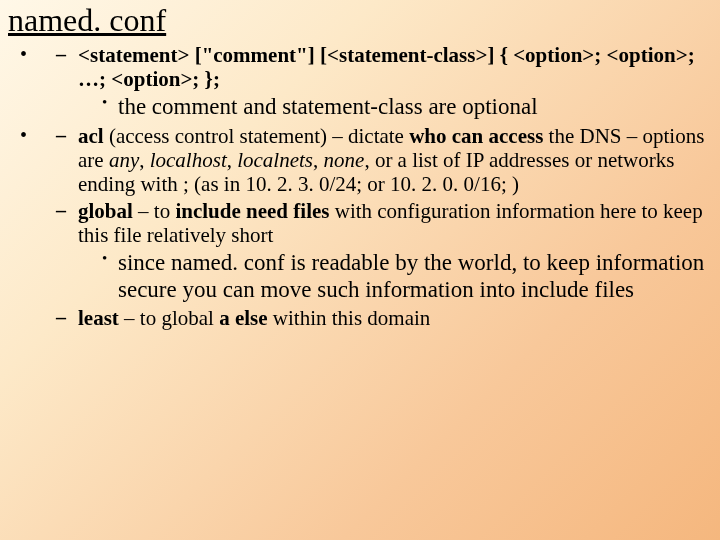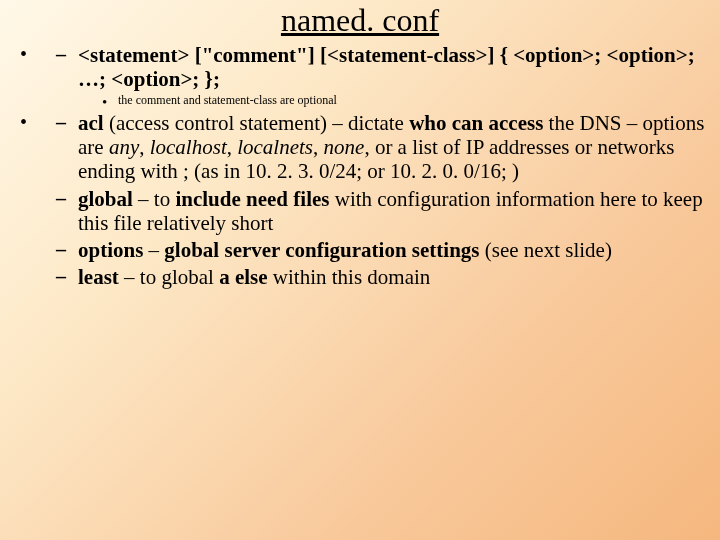--- a/index.html
+++ b/index.html
@@ -6,39 +6,39 @@
   body {
     width: 720px;
     height: 540px;
     background: linear-gradient(135deg, #fff8e8 0%, #fde9c8 30%, #f8c89a 70%, #f5b77e 100%);
     font-family: "Times New Roman", Times, serif;
     color: #000;
     overflow: hidden;
     padding: 0 8px;
   }
   .title {
-    text-align: center;
+    text-align: left;
     font-size: 32px;
     font-weight: normal;
     margin-top: 2px;
     margin-bottom: 4px;
     text-decoration: underline;
   }
   .content { font-size: 21px; line-height: 1.15; }
   ul.level1 { list-style: none; padding-left: 8px; }
   ul.level1 > li { position: relative; padding-left: 22px; margin-bottom: 2px; }
   ul.level1 > li::before {
     content: "•"; position: absolute; left: 4px; top: 0; font-size: 20px;
   }
   ul.level2 { list-style: none; padding-left: 18px; margin-top: 3px; }
   ul.level2 > li { position: relative; padding-left: 22px; margin-bottom: 3px; }
   ul.level2 > li::before {
     content: "–"; position: absolute; left: 0; top: 0; font-size: 20px; font-weight: bold;
   }
-  ul.level3 { list-style: none; padding-left: 22px; margin-top: 3px; font-size: 12px; }
+  ul.level3 { list-style: none; padding-left: 22px; margin-top: 3px; font-size: 23px; }
   ul.level3 > li { position: relative; padding-left: 18px; margin-bottom: 2px; line-height: 1.15; }
   ul.level3 > li::before {
     content: "•"; position: absolute; left: 2px; top: 0; font-size: 15px;
   }
   .b { font-weight: bold; }
   .i { font-style: italic; text-align: right; }
 </style>
 </head>
 <body>
 
@@ -57,23 +57,23 @@
     </ul>
   </li>
 
   <li>
     <ul class="level2">
       <li>
         <span class="b">acl</span><span> (access control statement) – dictate </span><span class="b">who can access</span><span> the DNS – options are </span><span class="i">any</span><span>, </span><span class="i">localhost</span><span>, </span><span class="i">localnets</span><span>, </span><span class="i">none</span><span>, or a list of IP addresses or networks ending with  ; (as in 10. 2. 3. 0/24;  or 10. 2. 0. 0/16; )</span>
       </li>
       <li>
         <span class="b">global</span><span> – to </span><span class="b">include need files</span><span> with configuration information here to keep this file relatively short</span>
-      </li>
-      <li>
-        <span class="b">options</span><span> – </span><span class="b">global server configuration settings</span><span> (see next slide)</span>
+        <ul class="level3">
+          <li>since named. conf is readable by the world, to keep information secure you can move such information into include files</li>
+        </ul>
       </li>
       <li>
         <span class="b">least</span><span> – to global </span><span class="b">a else</span><span> within this domain</span>
       </li>
     </ul>
   </li>
 </ul>
 </div>
 
 </body></html>

